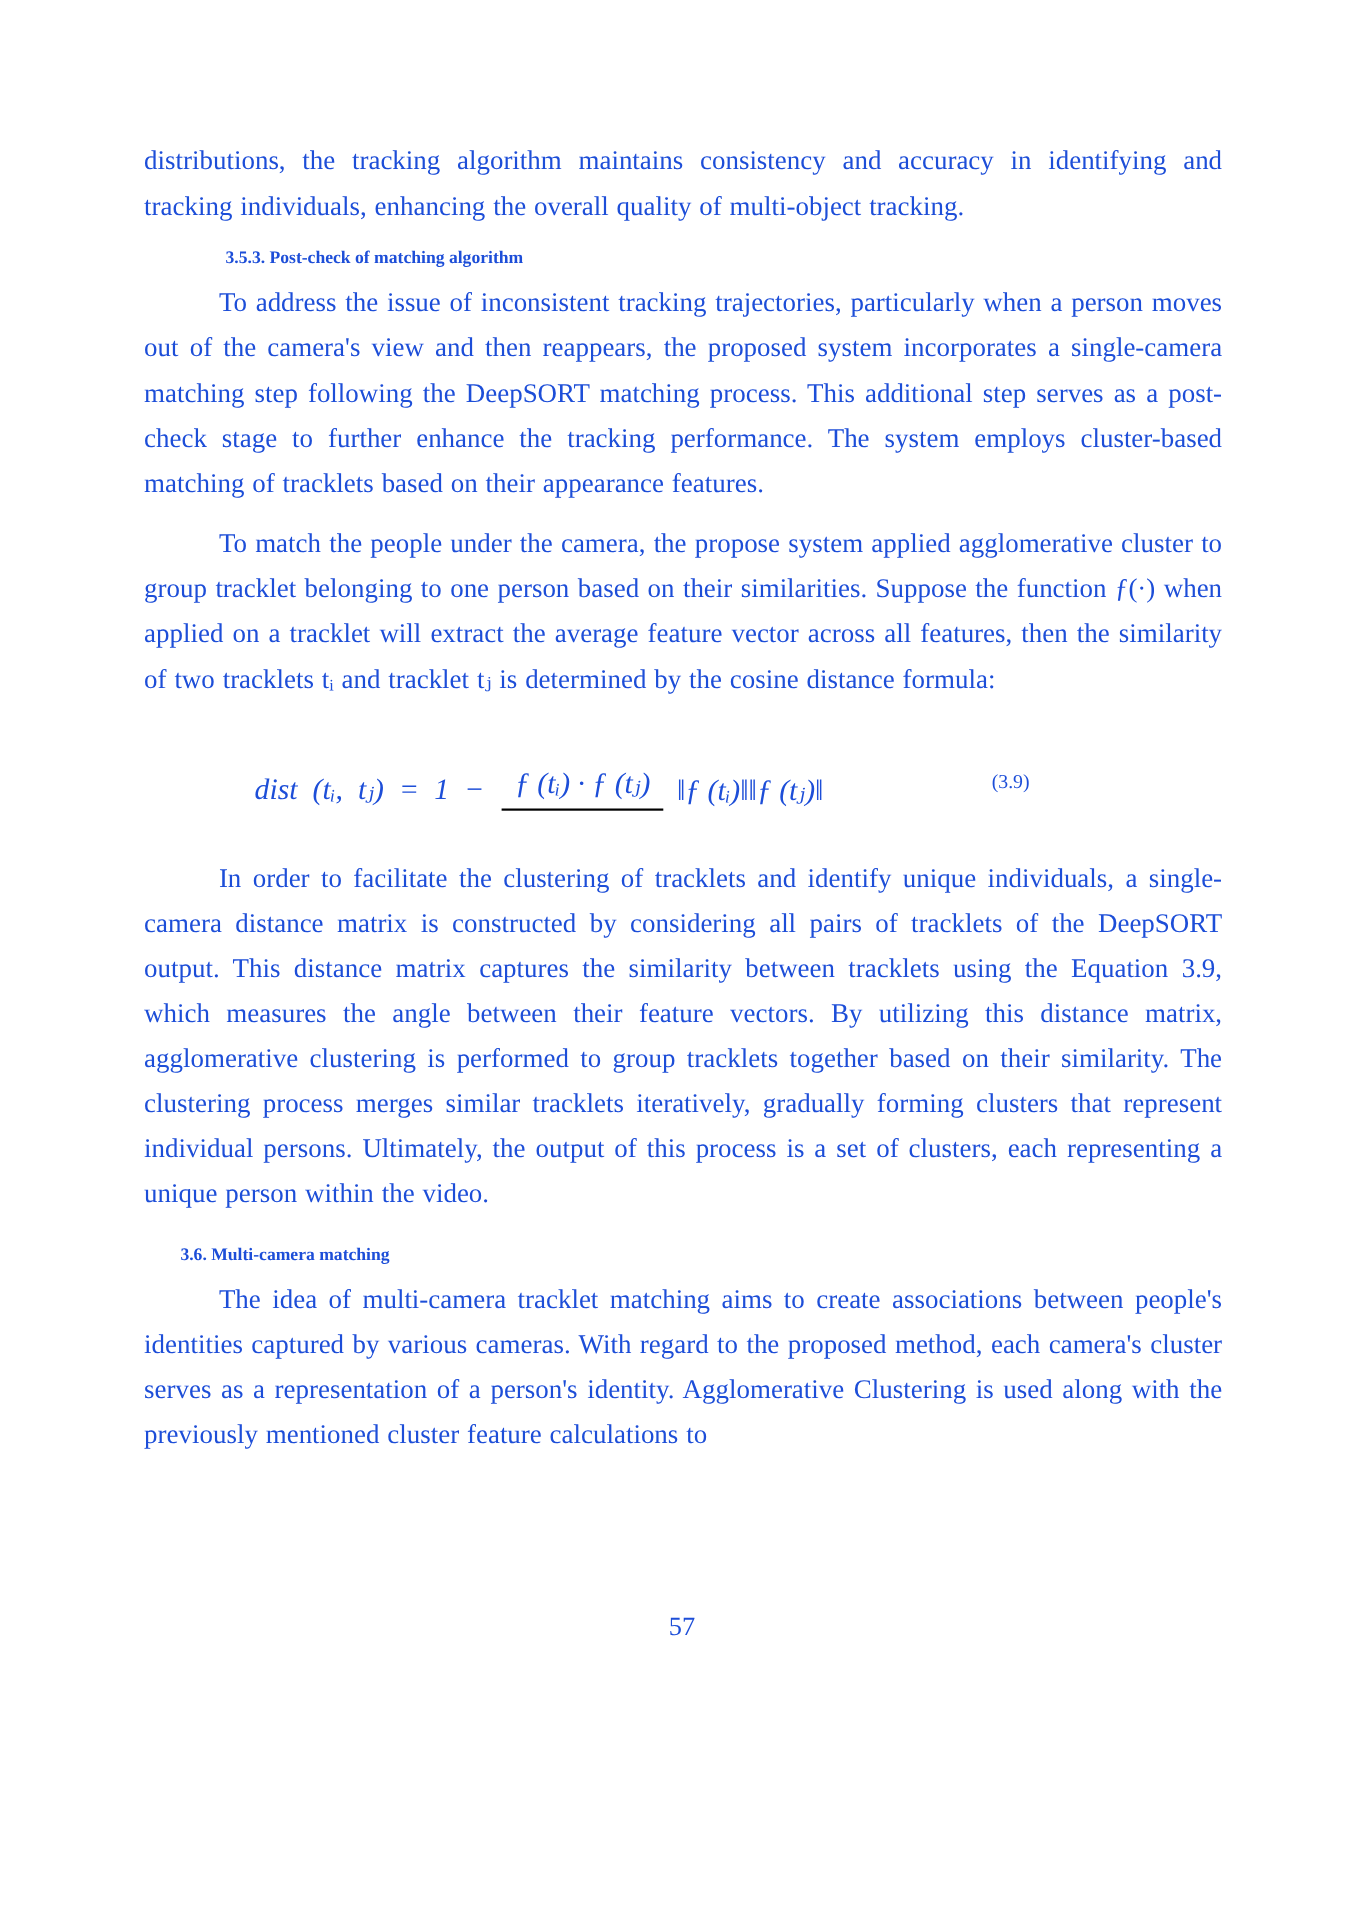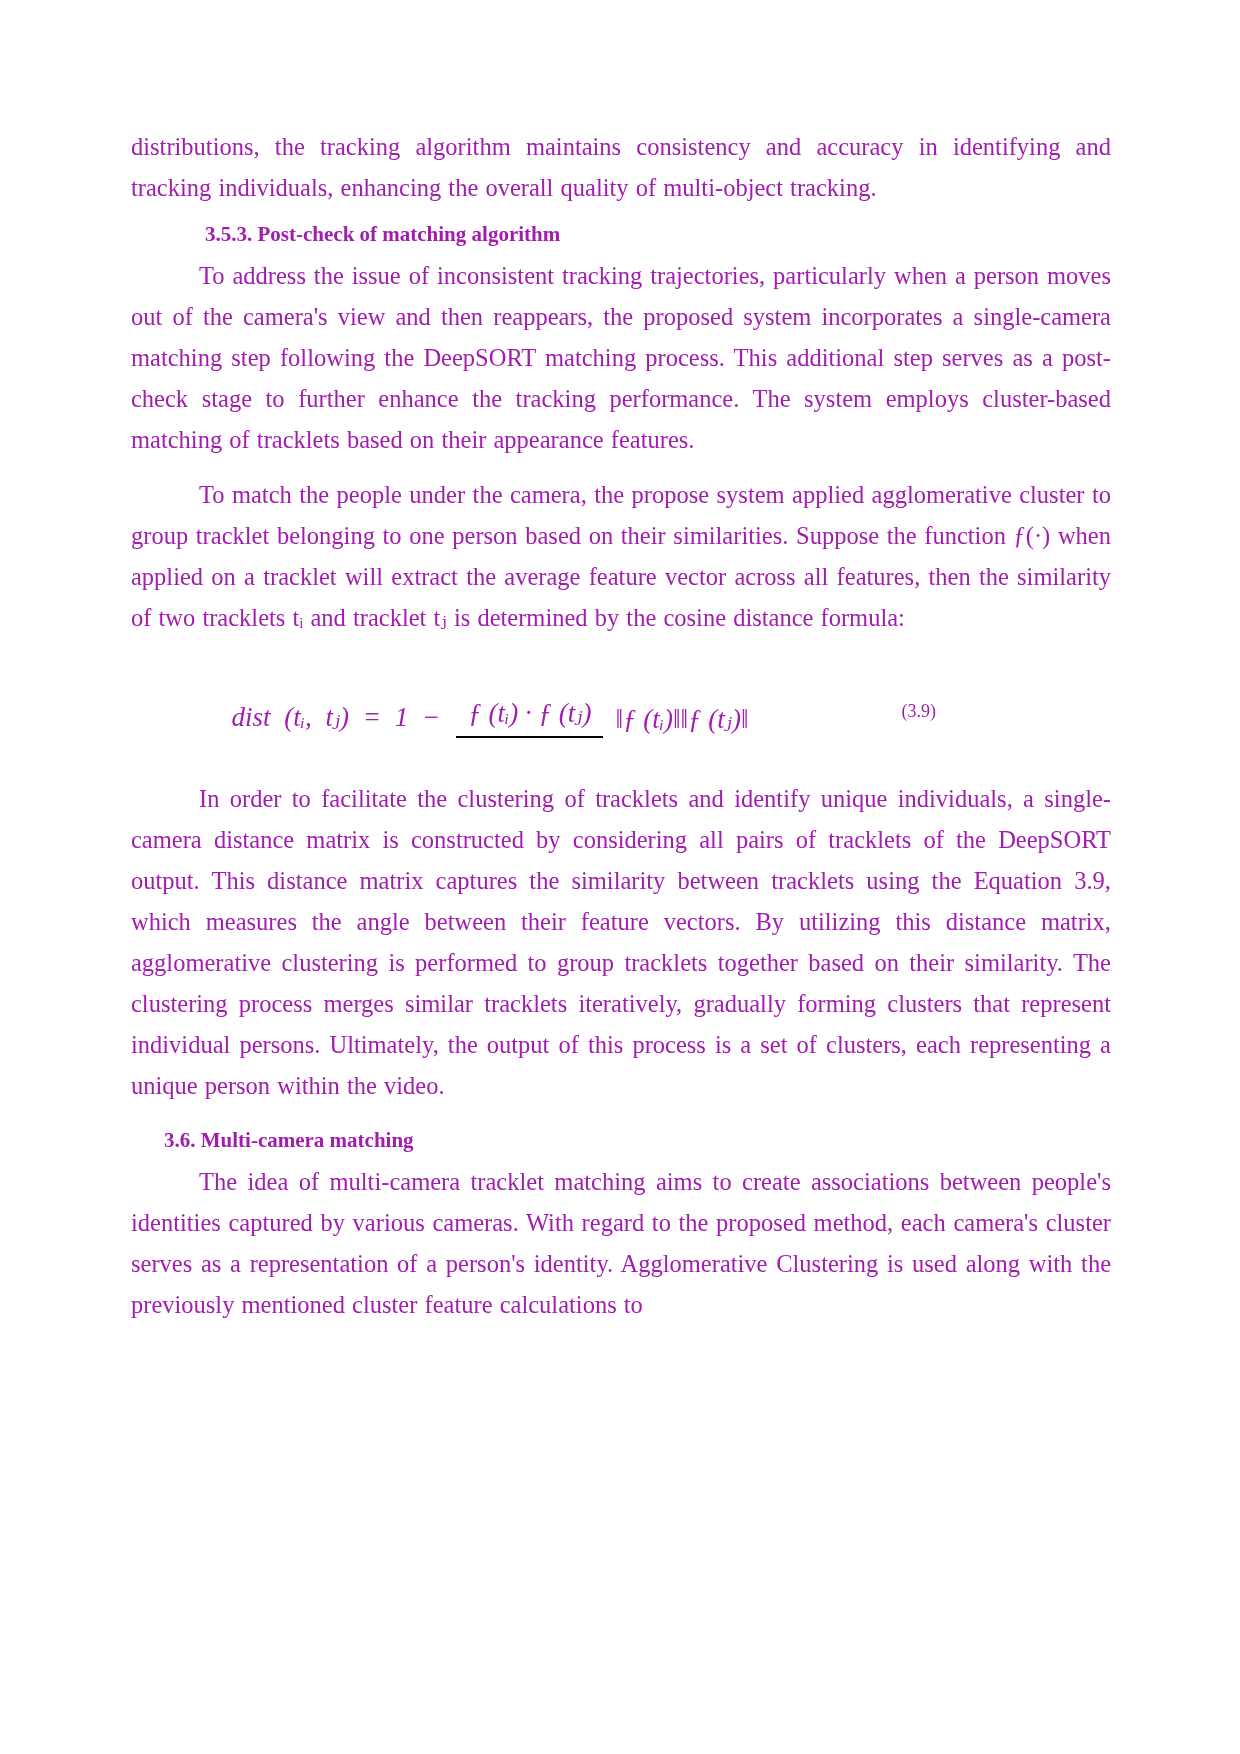--- a/index.html
+++ b/index.html
@@ -3,41 +3,41 @@
 <meta charset="utf-8">
 <style>
   * { margin: 0; padding: 0; box-sizing: border-box; }
   html, body { background: #ffffff; }
   .page {
     position: relative;
     width: 1240px;
     height: 1558px;
     margin: 0 auto;
     background: #ffffff;
-    color: #a21caf;
+    color: #1d4ed8;
     font-family: "Liberation Serif", "DejaVu Serif", serif;
     overflow: hidden;
   }
   .content {
     position: absolute;
     top: 126px;
     left: 131px;
     width: 980px;
   }
   .para {
     font-size: 24.5px;
     line-height: 41px;
     text-align: justify;
     text-indent: 68px;
     word-spacing: 1px;
   }
   .para.no-indent { text-indent: 0; }
   .para.gap-above { margin-top: 14px; }
   .subheading {
-    font-size: 21px;
+    font-size: 16px;
     line-height: 41px;
     font-weight: bold;
     margin-top: 6px;
     margin-left: 74px;
   }
   .subheading.level-2 {
     margin-left: 33px;
     margin-top: 14px;
   }
   .equation-row {
@@ -119,13 +119,14 @@
     </div>
 
     <p class="para">In order to facilitate the clustering of tracklets and identify unique individuals, a single-camera distance matrix is constructed by considering all pairs of tracklets of the DeepSORT output. This distance matrix captures the similarity between tracklets using the Equation 3.9, which measures the angle between their feature vectors. By utilizing this distance matrix, agglomerative clustering is performed to group tracklets together based on their similarity. The clustering process merges similar tracklets iteratively, gradually forming clusters that represent individual persons. Ultimately, the output of this process is a set of clusters, each representing a unique person within the video.</p>
 
     <h3 class="subheading level-2">3.6. Multi-camera matching</h3>
 
     <p class="para">The idea of multi-camera tracklet matching aims to create associations between people's identities captured by various cameras. With regard to the proposed method, each camera's cluster serves as a representation of a person's identity. Agglomerative Clustering is used along with the previously mentioned cluster feature calculations to</p>
 
   </main>
 
+  <div class="page-number">57</div>
 </div>
 
 </body></html>

